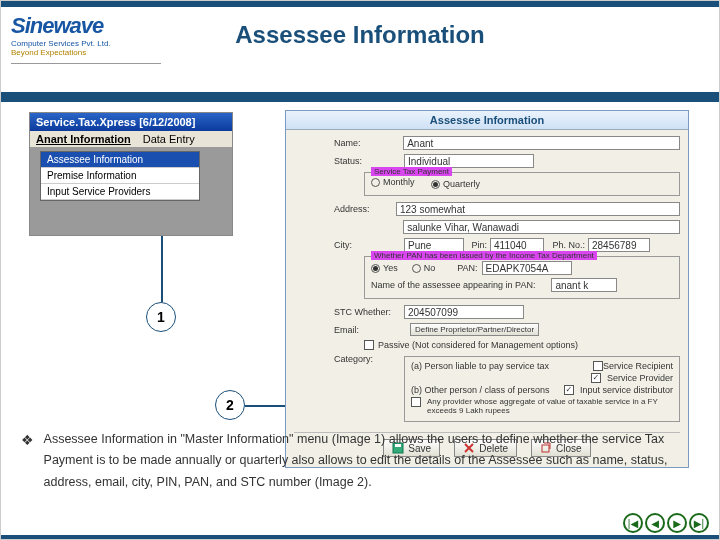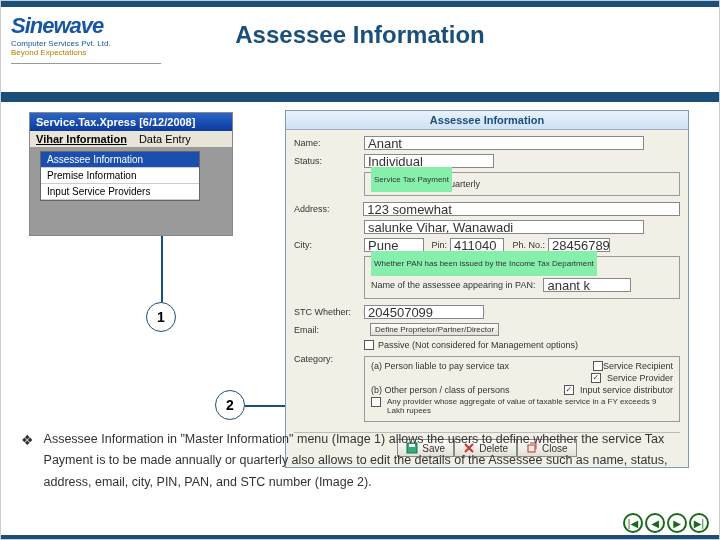--- a/index.html
+++ b/index.html
@@ -24,31 +24,31 @@
   .submenu div { padding: 2px 6px; border-bottom: 1px solid #ccc; }
   .submenu .sel { background: #1a4fb0; color: #fff; }
 
   .callout { position: absolute; width: 30px; height: 30px; border: 1.5px solid #1a4f7a; border-radius: 50%; display: flex; align-items: center; justify-content: center; font-size: 14px; font-weight: bold; background: #fff; color: #000; }
   .line { position: absolute; background: #1a4f7a; }
 
   .dialog { position: absolute; left: 284px; top: 8px; width: 404px; border: 1px solid #7a9ac2; font-size: 9px; color: #333; background: #f2f0e6; }
   .dialog-title { background: linear-gradient(#eaf2fb, #cfe1f6); padding: 3px 8px; font-weight: bold; color: #1a4f7a; font-size: 11px; text-align: center; border-bottom: 1px solid #9ab; }
   .dlg-body { padding: 6px 8px 8px; }
   .row { display: flex; align-items: center; margin-bottom: 4px; }
-  .lbl { width: 70px; color: #333; }
-  .fld { border: 1px solid #888; background: #fff; height: 14px; padding: 0 3px; font-size: 13px; display: flex; align-items: center; overflow: hidden; white-space: nowrap; }
+  .lbl { width: 70px; color: #333; margin-left: 40px; }
+  .fld { border: 1px solid #888; background: #fff; height: 14px; padding: 0 3px; font-size: 10px; display: flex; align-items: center; overflow: hidden; white-space: nowrap; }
   .fieldset { border: 1px solid #999; padding: 4px 6px 6px; margin: 2px 0 6px 70px; position: relative; }
-  .fieldset .legend { position: absolute; top: -6px; left: 6px; background: #86efac; padding: 8px 3px; font-size: 8px; }
+  .fieldset .legend { position: absolute; top: -6px; left: 6px; background: #d946ef; padding: 0 3px; font-size: 8px; }
   .radio { display: inline-flex; align-items: center; gap: 3px; margin-right: 14px; font-size: 9px; }
   .rcirc { width: 9px; height: 9px; border: 1px solid #555; border-radius: 50%; display: inline-flex; align-items: center; justify-content: center; }
   .rcirc.on::after { content: ""; width: 5px; height: 5px; background: #333; border-radius: 50%; }
   .chk { width: 10px; height: 10px; border: 1px solid #555; background: #fff; display: inline-flex; align-items: center; justify-content: center; font-size: 8px; line-height: 1; }
   .btn { display: inline-flex; align-items: center; gap: 4px; border: 1px solid #888; background: linear-gradient(#fefefe,#e2e0d4); padding: 2px 8px; font-size: 10px; }
   .btn .ic { width: 12px; height: 12px; display: inline-block; }
-  .btn-row { display: flex; justify-content: center; padding: 6px 0 2px; border-top: 1px solid #bbb; margin-top: 4px; }
+  .btn-row { display: flex; justify-content: center; gap: 14px; padding: 6px 0 2px; border-top: 1px solid #bbb; margin-top: 4px; }
 
   .bullet-area { position: absolute; left: 20px; top: 428px; width: 680px; font-size: 12.5px; line-height: 1.7; color: #333; display: flex; gap: 10px; }
   .bullet-area .bul { font-size: 14px; }
 
   .nav { position: absolute; right: 10px; bottom: 6px; display: flex; gap: 2px; }
   .nav-btn { width: 20px; height: 20px; border: 2px solid #1a6a1a; border-radius: 50%; display: flex; align-items: center; justify-content: center; color: #1a6a1a; font-size: 10px; background: #fff; }
   .bot-border { position: absolute; left: 0; right: 0; bottom: 0; height: 4px; background: #1a4f7a; }
 </style>
 </head>
 <body>
@@ -62,21 +62,21 @@
   </div>
   <div class="page-title">Assessee Information</div>
 </div>
 <div class="thick-bar"></div>
 
 <div class="content">
 
   <div class="menu-window">
     <div class="menu-title">Service.Tax.Xpress  [6/12/2008]</div>
     <div class="menu-bar">
-      <span>Vihar Information</span>
+      <span>Anant Information</span>
       <span>Data Entry</span>
     </div>
     <div class="menu-body">
       <div class="submenu">
         <div class="sel">Assessee Information</div>
         <div>Premise Information</div>
         <div>Input Service Providers</div>
       </div>
     </div>
   </div>
@@ -144,21 +144,21 @@
             </span>
           <span class="radio">
               <span class="rcirc"></span>
               <span>No</span>
             </span>
           <span style="margin-left:8px">PAN:</span>
           <div class="fld" style="width:90px;margin-left:4px">EDAPK7054A</div>
         </div>
         <div style="display:flex;align-items:center;margin-top:3px;">
           <span>Name of the assessee appearing in PAN:</span>
-          <div class="fld" style="width:88px;margin-left:8px">anant k</div>
+          <div class="fld" style="width:66px;margin-left:16px">anant k</div>
         </div>
       </div>
 
       <div class="row">
         <div class="lbl">STC Whether:</div>
         <div class="fld" style="width:120px">204507099</div>
       </div>
 
       <div class="row">
         <div class="lbl">Email:</div>

